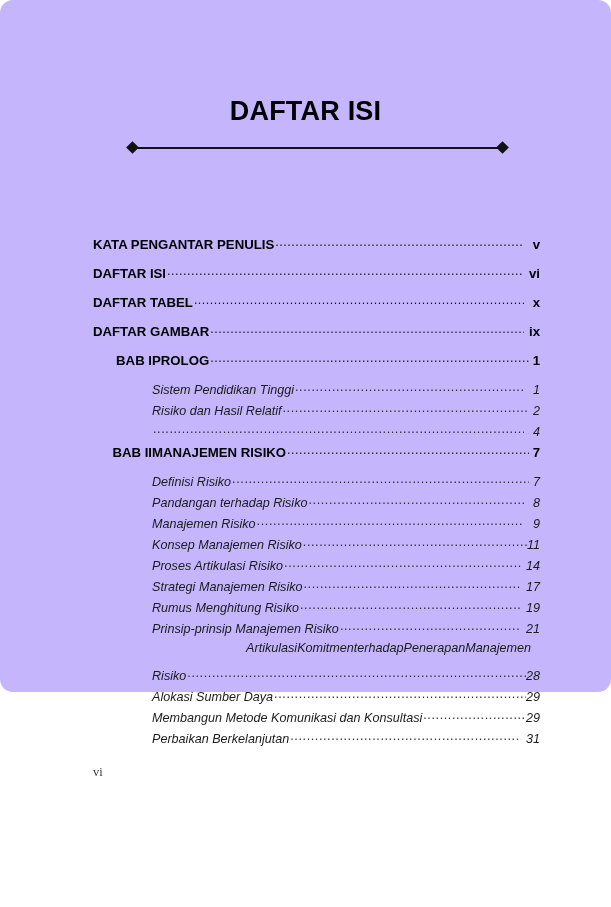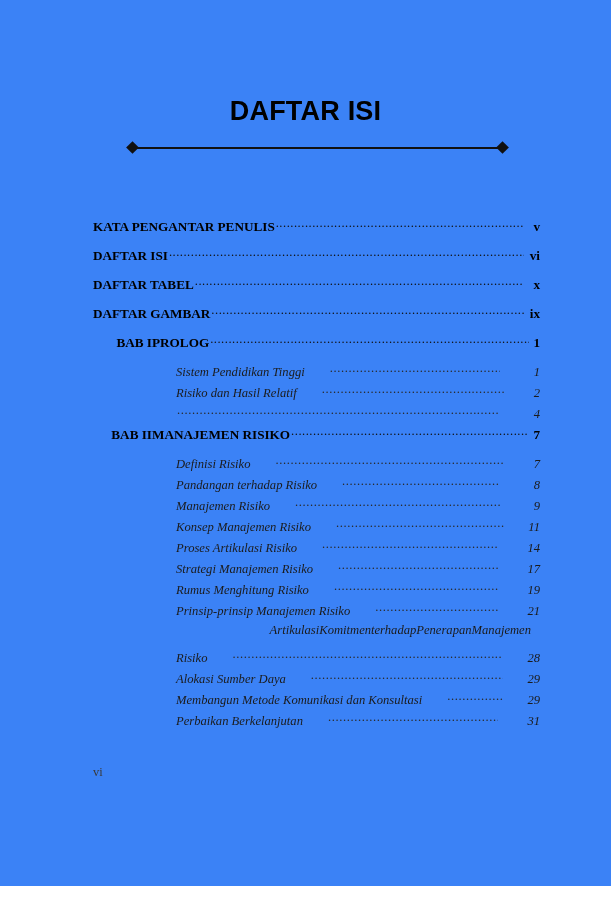--- a/index.html
+++ b/index.html
@@ -13,22 +13,23 @@
     position: relative;
     font-family: "Liberation Sans", sans-serif;
     color: #1a1a1a;
     overflow: hidden;
   }
 
   .page {
     position: absolute;
     left: 0; top: 0;
     width: 611px;
-    height: 886px;
-    background: #3b82f6;
+    height: 692px;
+    background: #c4b5fd;
+    border-radius: 13px;
   }
 
   
   .toc-title {
     position: absolute;
     left: 0;
     top: 96px;
     width: 611px;
     text-align: center;
     font-size: 27px;
@@ -63,23 +64,22 @@
     background: #111111;
     transform: rotate(45deg);
   }
   .ornament .diamond.left  { left: 0px; }
   .ornament .diamond.right { left: 370px; }
 
   
   .entries {
     position: absolute;
     left: 93px;
-    top: 218px;
+    top: 236px;
     width: 447px;
-    font-family: Liberation Serif, serif;
   }
 
   .row {
     display: flex;
     align-items: baseline;
     width: 100%;
     white-space: nowrap;
   }
 
   
@@ -95,21 +95,20 @@
     font-size: 13.2px;
     font-weight: bold;
     color: #000000;
   }
   
   .row.sub {
     height: 21px;
     font-size: 12.6px;
     font-style: italic;
     color: #1b1b1b;
-    gap: 24px;
   }
 
   .bab-label {
     flex: 0 0 59px;
     font-weight: bold;
     font-size: 13.2px;
     text-align: right;
   }
   .sub-indent {
     flex: 0 0 59px;

